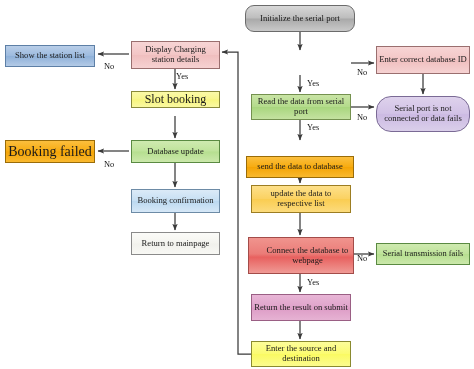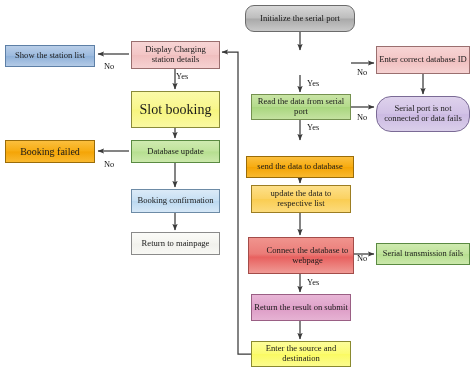--- a/index.html
+++ b/index.html
@@ -131,23 +131,23 @@
   <div class="node t-purple" style="left: 376px; top: 96px; width: 94px; height: 36px; font-size: 8.6px; border-radius: 15px;">Serial port is not connected or data fails</div>
   <div class="node t-orange" style="left: 246px; top: 156px; width: 108px; height: 22px; font-size: 8.6px;">send the data to database</div>
   <div class="node t-amber" style="left: 251px; top: 185px; width: 100px; height: 28px; font-size: 8.6px;">update the data to respective list</div>
   <div class="node t-red" style="left: 248px; top: 237px; width: 106px; height: 37px; font-size: 8.6px;">Connect the database to webpage</div>
   <div class="node t-greenlt" style="left: 376px; top: 243px; width: 94px; height: 22px; font-size: 8.4px;">Serial transmission fails</div>
   <div class="node t-magenta" style="left: 251px; top: 294px; width: 100px; height: 27px; font-size: 8.6px;">Return the result on submit</div>
   <div class="node t-yellow2" style="left: 251px; top: 341px; width: 100px; height: 26px; font-size: 8.6px;">Enter the source and destination</div>
 
   <div class="node t-pink" style="left: 131px; top: 41px; width: 89px; height: 28px; font-size: 8.6px;">Display Charging station details</div>
   <div class="node t-blue" style="left: 5px; top: 45px; width: 90px; height: 22px; font-size: 8.6px;">Show the station list</div>
-  <div class="node t-yellow" style="left: 131px; top: 91px; width: 89px; height: 37px; font-size: 14px;">Slot booking</div>
+  <div class="node t-yellow" style="left: 131px; top: 91px; width: 89px; height: 17px; font-size: 12px;">Slot booking</div>
   <div class="node t-greenlt" style="left: 131px; top: 140px; width: 89px; height: 23px; font-size: 8.6px;">Database update</div>
-  <div class="node t-orange" style="left: 5px; top: 140px; width: 90px; height: 23px; font-size: 10px;">Booking failed</div>
+  <div class="node t-orange" style="left: 5px; top: 140px; width: 90px; height: 23px; font-size: 14px;">Booking failed</div>
   <div class="node t-bluelt" style="left: 131px; top: 189px; width: 89px; height: 24px; font-size: 8.6px;">Booking confirmation</div>
   <div class="node t-white" style="left: 131px; top: 232px; width: 89px; height: 23px; font-size: 8.6px;">Return to mainpage</div>
 
   <span class="lbl" style="left: 104px; top: 62px; font-size: 8.4px;">No</span>
   <span class="lbl" style="left: 176px; top: 72px; font-size: 8.4px;">Yes</span>
   <span class="lbl" style="left: 104px; top: 160px; font-size: 8.4px;">No</span>
   <span class="lbl" style="left: 357px; top: 68px; font-size: 8.4px;">No</span>
   <span class="lbl" style="left: 307px; top: 79px; font-size: 8.4px;">Yes</span>
   <span class="lbl" style="left: 357px; top: 113px; font-size: 8.4px;">No</span>
   <span class="lbl" style="left: 307px; top: 123px; font-size: 8.4px;">Yes</span>

